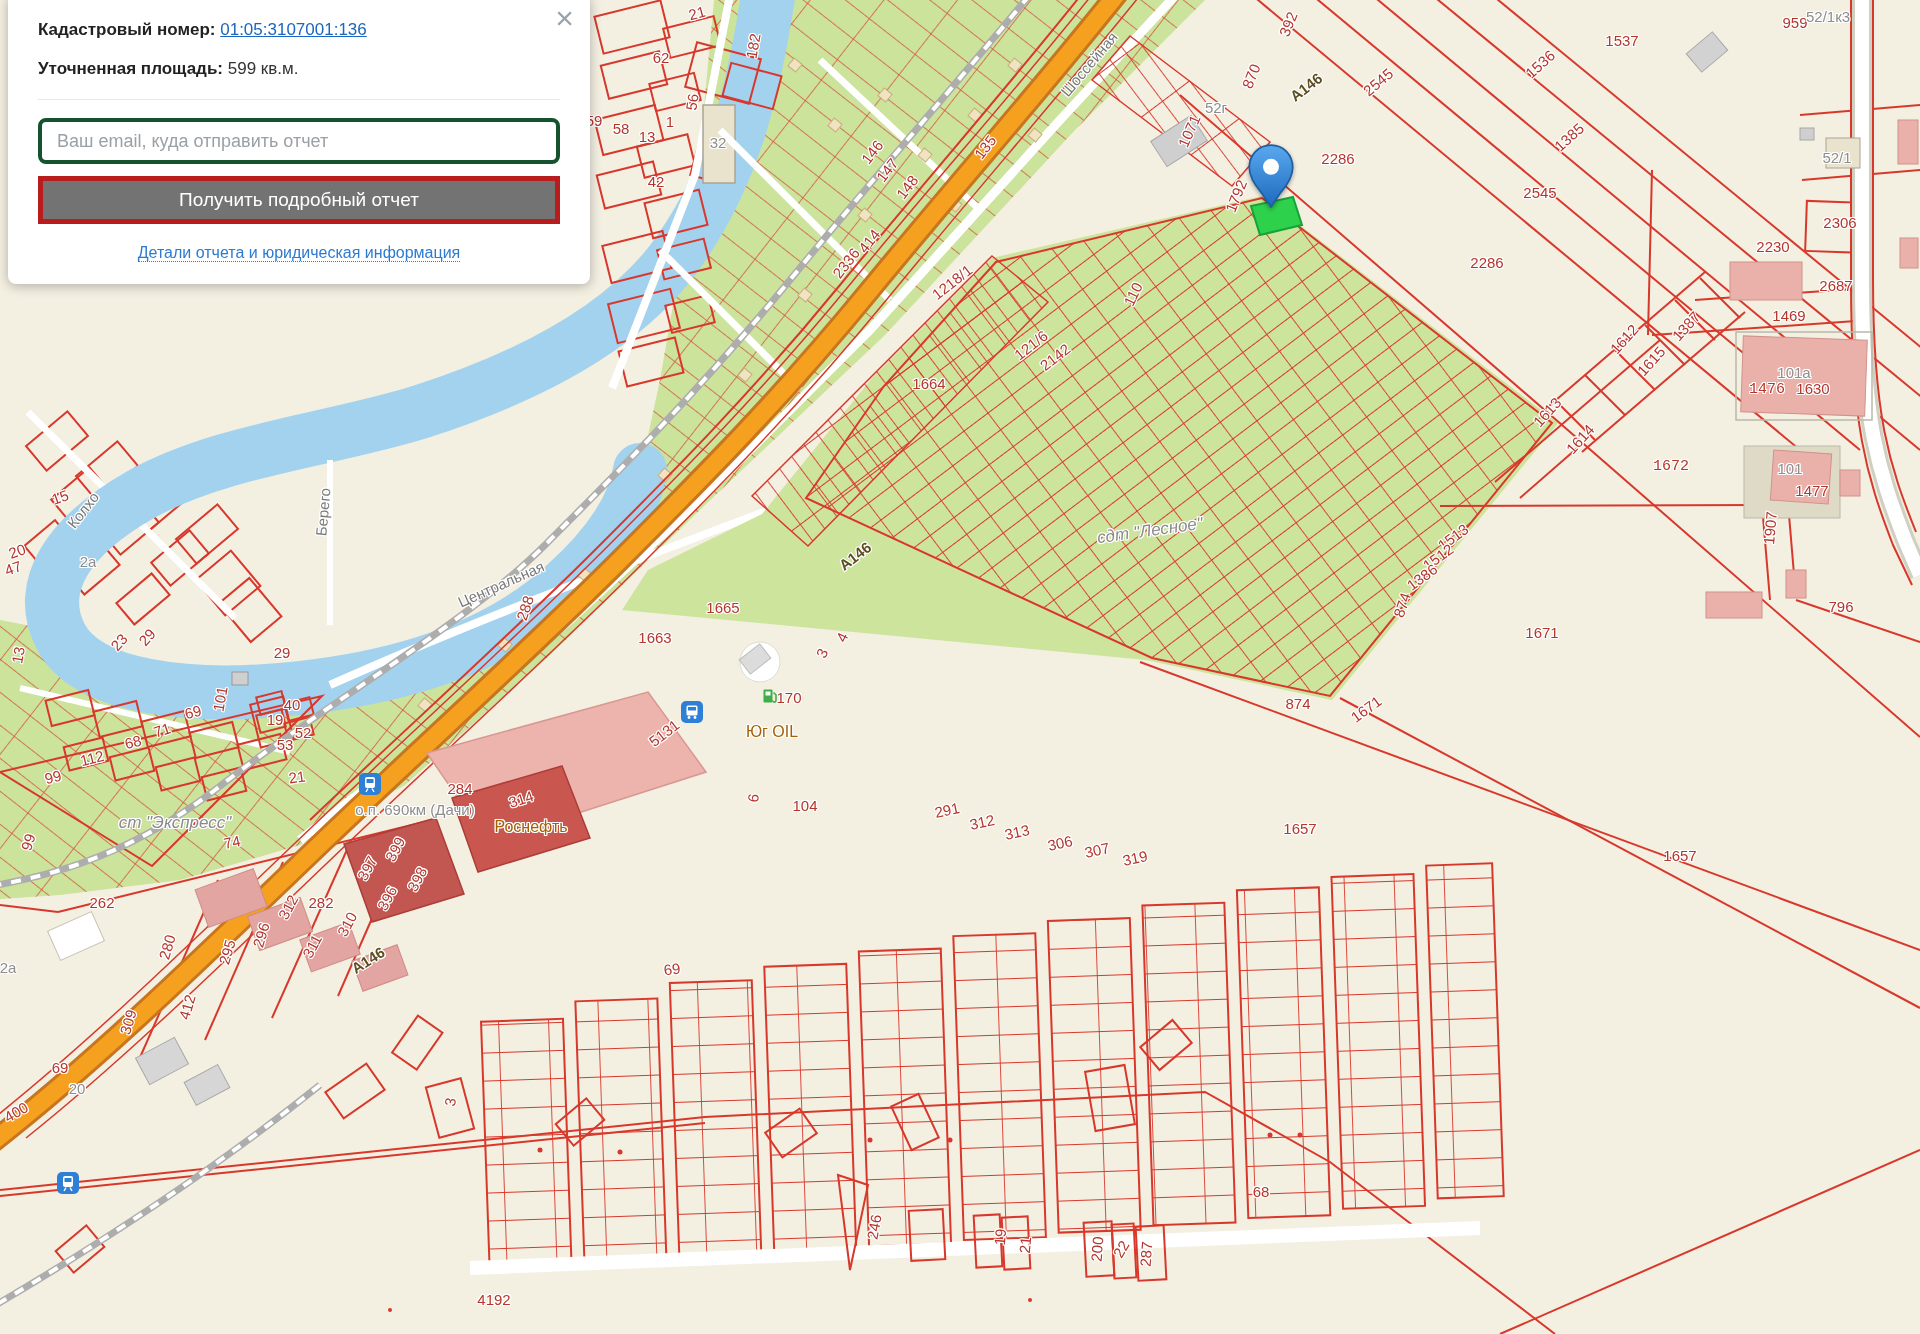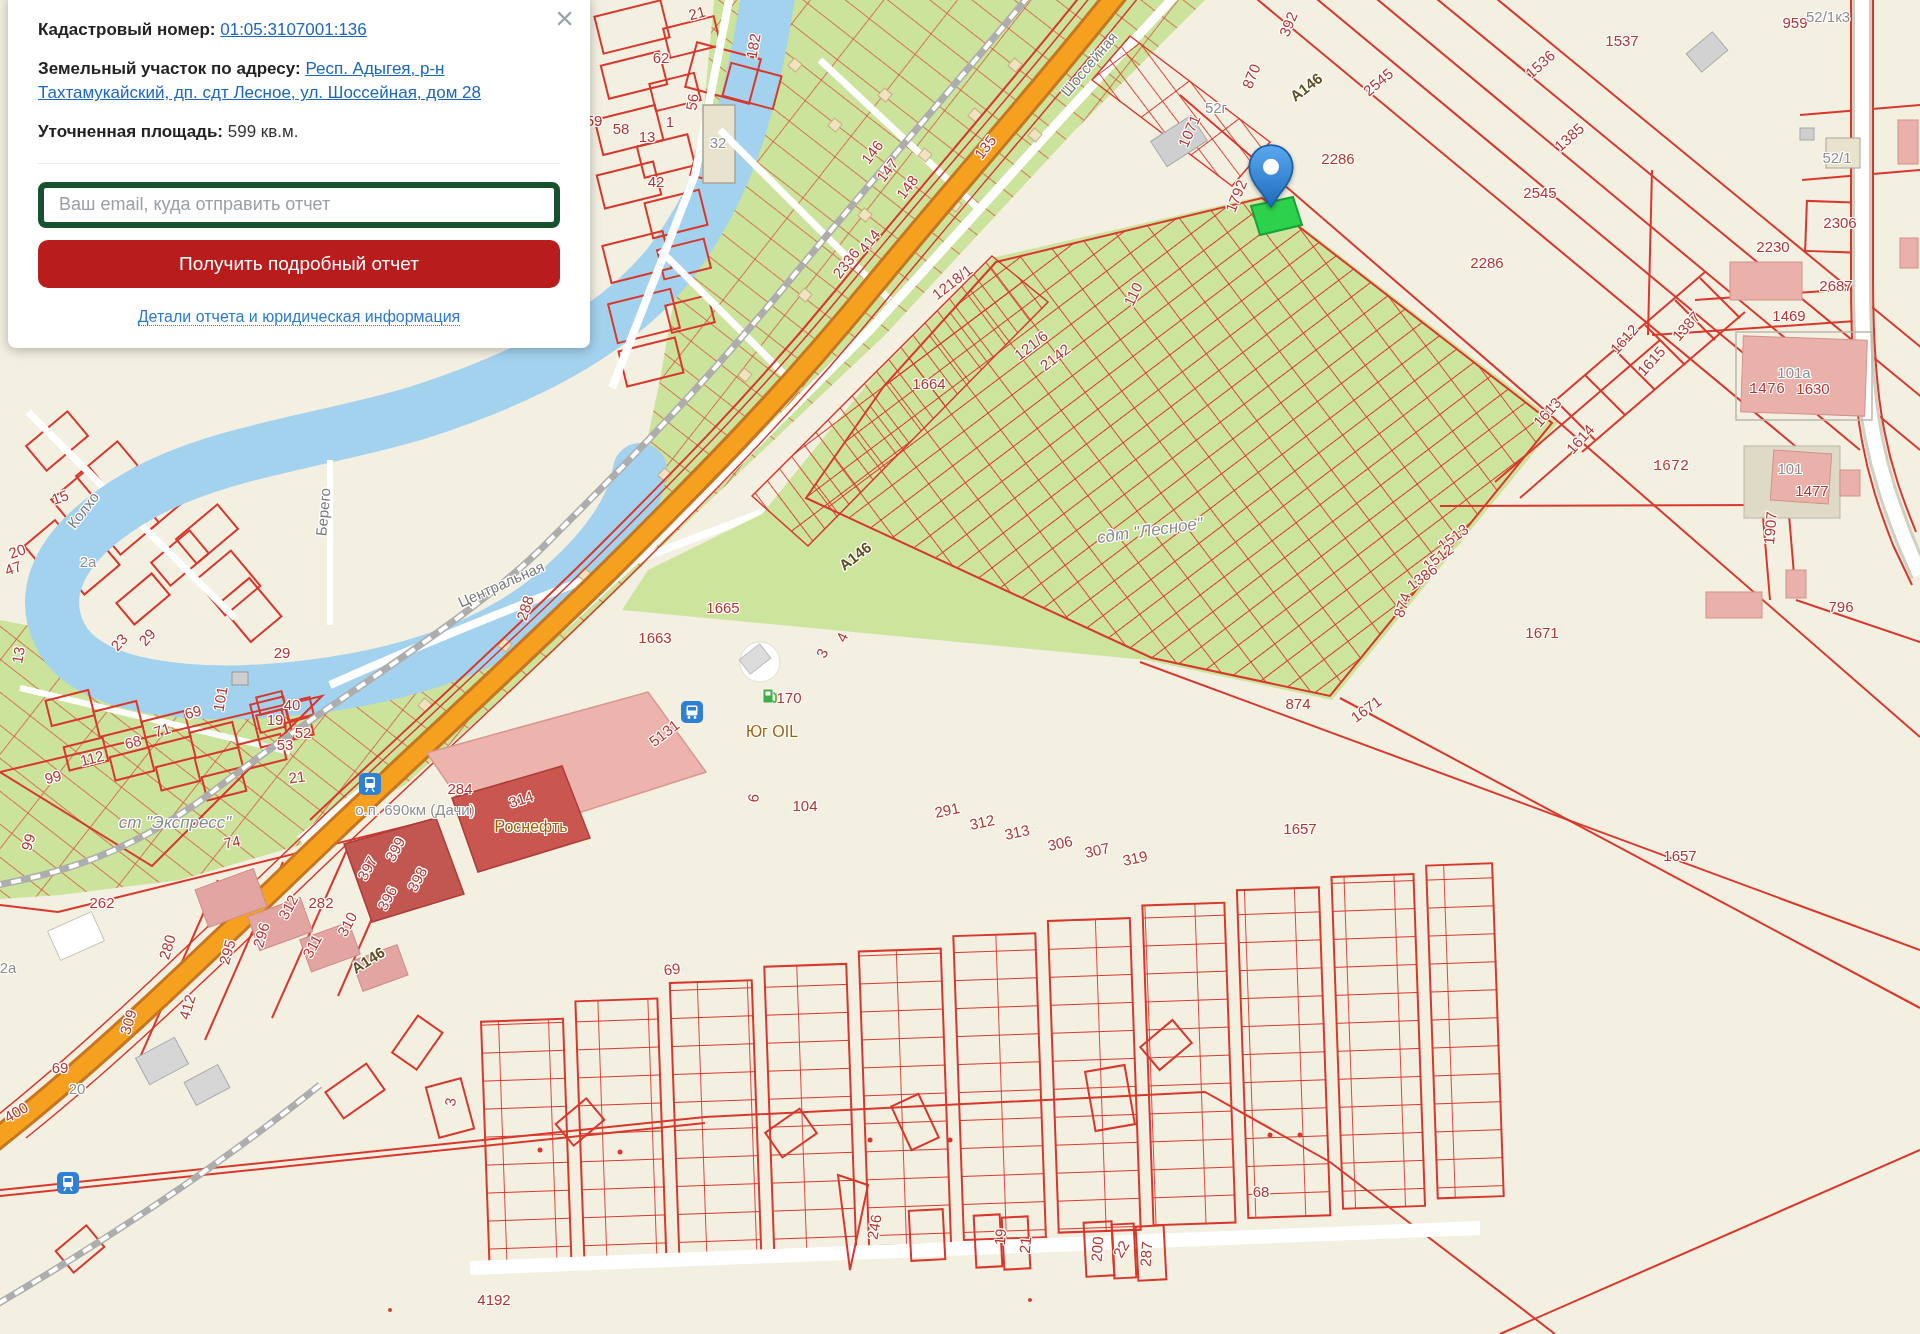--- a/index.html
+++ b/index.html
@@ -23,26 +23,26 @@
   
   .popup{position:absolute;left:8px;top:-6px;width:582px;z-index:10;background:#fff;
          border-radius:8px;box-shadow:0 2px 12px rgba(0,0,0,.28);
          padding:24px 30px 22px 30px;box-sizing:border-box;color:#333;}
   .popup .row{margin:0 0 14px 0;font-size:17px;line-height:1.45;}
   .popup b{color:#222;}
   .popup a{color:#1a66c0;text-decoration:underline;cursor:pointer;}
   .popup .close{position:absolute;right:16px;top:8px;font-size:32px;line-height:1;
                 color:#98a2ab;cursor:pointer;font-weight:300;}
   .popup hr{border:none;border-top:1px solid #e7e7e7;margin:18px 0;}
-  .popup input{width:100%;height:46px;box-sizing:border-box;border:6px solid #14532d;
+  .popup input{width:100%;height:46px;box-sizing:border-box;border:4px solid #14532d;
                border-radius:8px;padding:0 15px;font-size:18px;color:#333;outline:none;
                font-family:"Liberation Sans",sans-serif;}
   .popup input::placeholder{color:#9aa0a6;}
   .popup .btn{display:block;width:100%;height:48px;margin-top:12px;border:5px solid #b91c1c;
-              border-radius:10px;background:#b91c1c;color:#fff;font-size:19px;cursor:pointer;
+              border-radius:0;background:#737373;color:#fff;font-size:19px;cursor:pointer;
               font-family:"Liberation Sans",sans-serif;}
   .popup .details{display:block;text-align:center;margin-top:20px;font-size:16px;}
   .popup .details a{text-decoration:none;border-bottom:1px dotted #2b7bd3;color:#2b7bd3;}
 </style>
 </head>
 <body>
 
 <div class="stage">
 
 <svg class="map-svg" width="1920" height="1334" viewBox="0 0 1920 1334">
@@ -495,24 +495,20 @@
       </svg>
 </div>
 
 <div class="popup">
   <span class="close">×</span>
   <div class="row">
     <b>Кадастровый номер:</b>
     <a>01:05:3107001:136</a>
   </div>
   <div class="row">
-    <b>Земельный участок по адресу:</b>
-    <a>Респ. Адыгея, р-н Тахтамукайский, дп. сдт Лесное, ул. Шоссейная, дом 28</a>
-  </div>
-  <div class="row">
     <b>Уточненная площадь:</b>
     <span>599 кв.м.</span>
   </div>
   <hr>
   <input type="email" placeholder="Ваш email, куда отправить отчет" style="">
   <button class="btn">Получить подробный отчет</button>
   <span class="details">
     <a>Детали отчета и юридическая информация</a>
   </span>
 </div>

